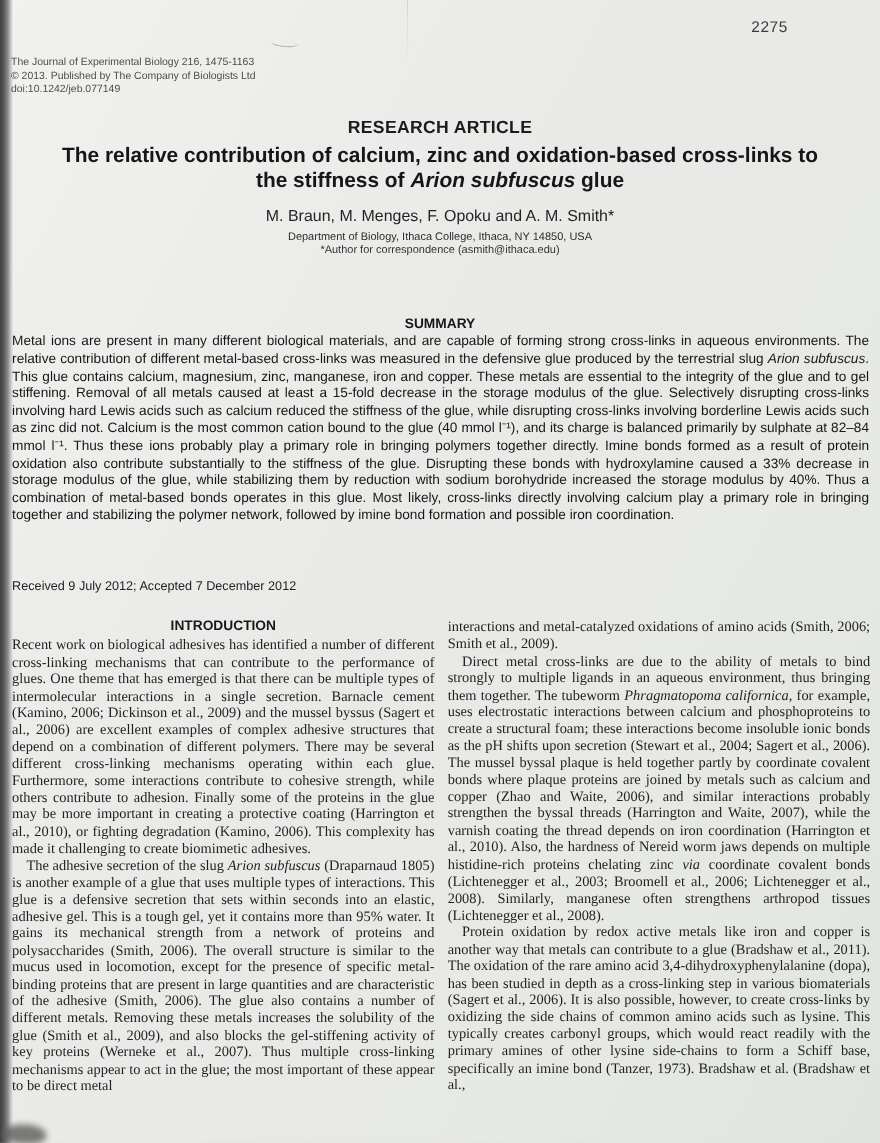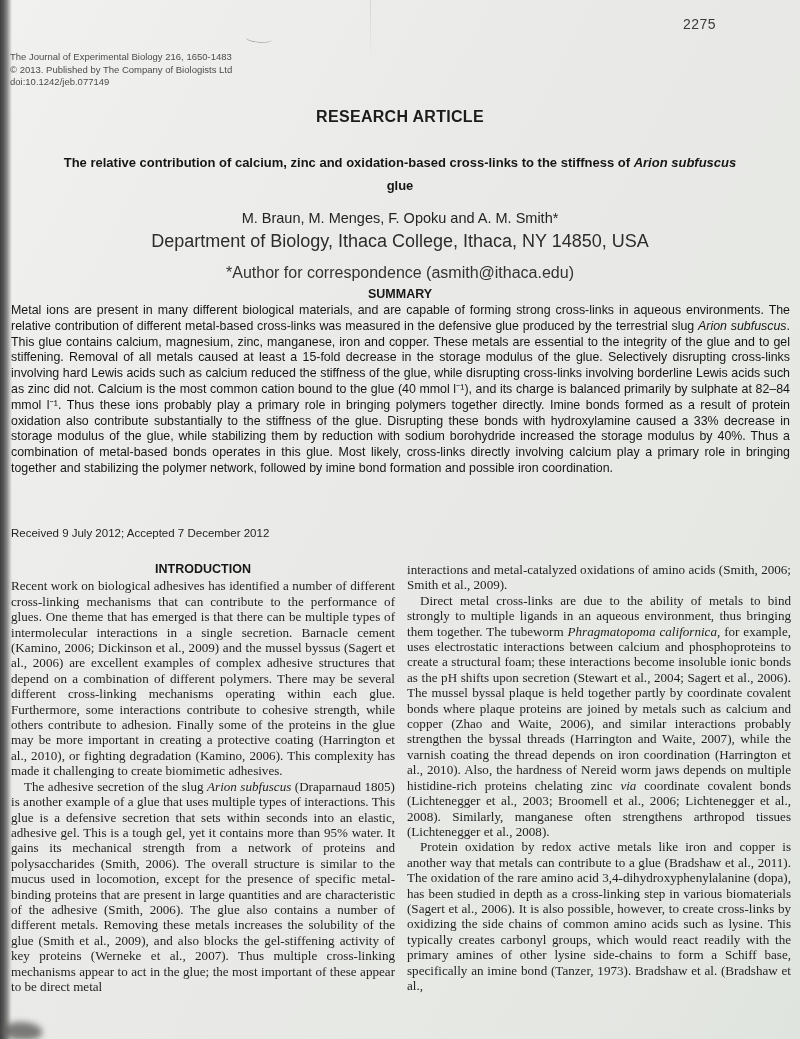--- a/index.html
+++ b/index.html
@@ -35,26 +35,26 @@
     position:absolute;top:16px;left:683px;
     font-size:14px;color:#3a3a3a;letter-spacing:.5px;
   }
   .journal-info{
     position:absolute;top:51px;left:10px;
     font-size:9.5px;line-height:12.5px;color:#4c4c4a;
   }
   .headings{position:absolute;top:108px;left:0;width:100%;text-align:center;}
   .kicker{font-size:16px;font-weight:bold;color:#1c1c1c;letter-spacing:.3px;text-align:center;}
   .title{
-    margin:25px auto 0;width:700px;
-    font-size:13px;font-weight:bold;line-height:23px;color:#161616;
+    margin:4px auto 0;width:700px;
+    font-size:19px;font-weight:bold;line-height:23px;color:#161616;
   }
   .authors{margin-top:13px;font-size:14.5px;color:#242424;}
-  .affiliation{margin-top:5px;font-size:18px;color:#2c2c2c;}
-  .correspondence{margin-top:12px;font-size:16px;color:#333;}
+  .affiliation{margin-top:5px;font-size:10px;color:#2c2c2c;}
+  .correspondence{margin-top:1px;font-size:10px;color:#333;}
   .summary-heading{
     position:absolute;top:287px;left:0;width:100%;text-align:center;
     font-size:12.5px;font-weight:bold;color:#171717;
   }
   .summary-text{
     position:absolute;top:303px;left:11px;width:779px;
     font-size:12.4px;font-weight:normal;line-height:15.8px;
     text-align:justify;color:#161616;
   }
   .keywords{
@@ -86,21 +86,21 @@
 <div class="page">
 
   <div class="scan-edge"></div>
   <div class="scan-smudge-bottom"></div>
   <div class="scan-pencil-mark"></div>
   <div class="scan-seam"></div>
 
   <div class="page-number">2275</div>
 
   <div class="journal-info">
-    <div>The Journal of Experimental Biology 216, 1650-1483</div>
+    <div>The Journal of Experimental Biology 216, 1475-1163</div>
     <div>© 2013. Published by The Company of Biologists Ltd</div>
     <div>doi:10.1242/jeb.077149</div>
   </div>
 
   <div class="headings">
     <div class="kicker">RESEARCH ARTICLE</div>
     <div class="title">The relative contribution of calcium, zinc and oxidation-based cross-links to the stiffness of <i>Arion subfuscus</i> glue</div>
     <div class="authors">M. Braun, M. Menges, F. Opoku and A. M. Smith*</div>
     <div class="affiliation">Department of Biology, Ithaca College, Ithaca, NY 14850, USA</div>
     <div class="correspondence">*Author for correspondence (asmith@ithaca.edu)</div>

